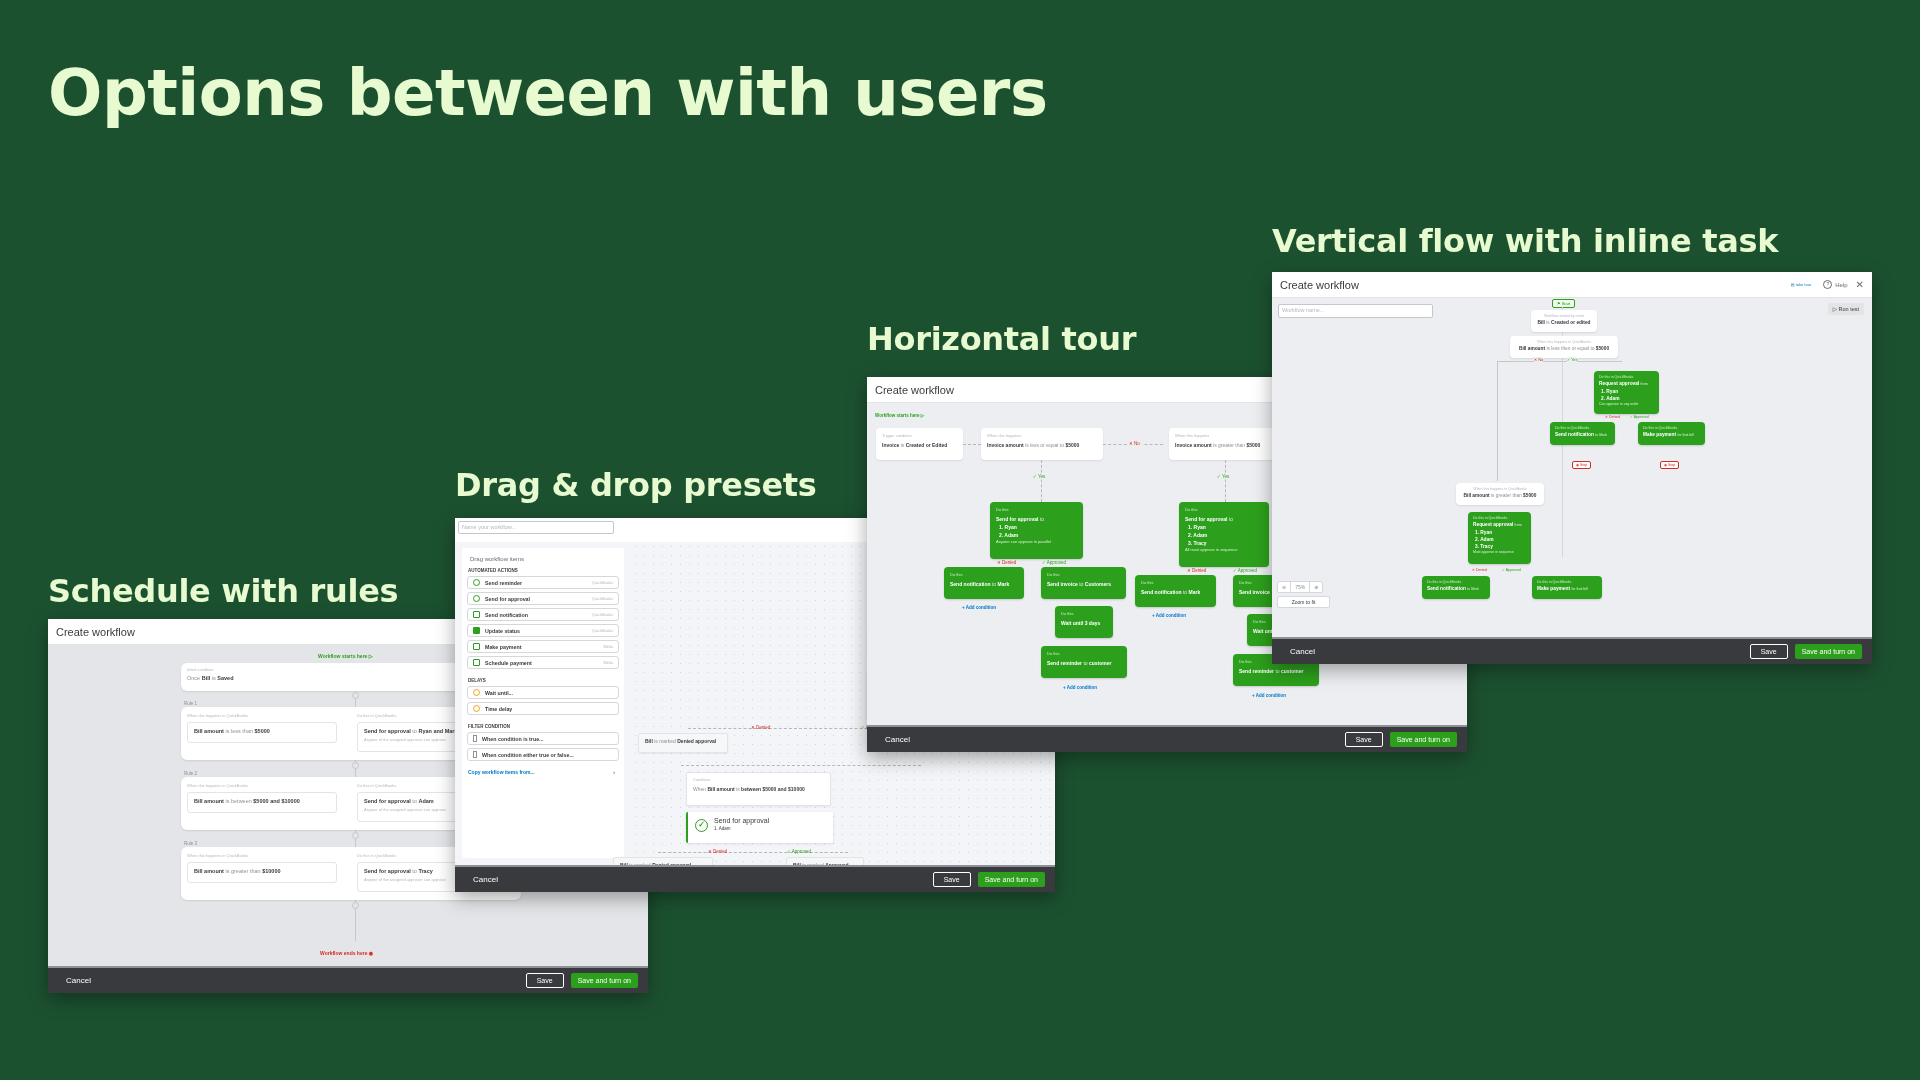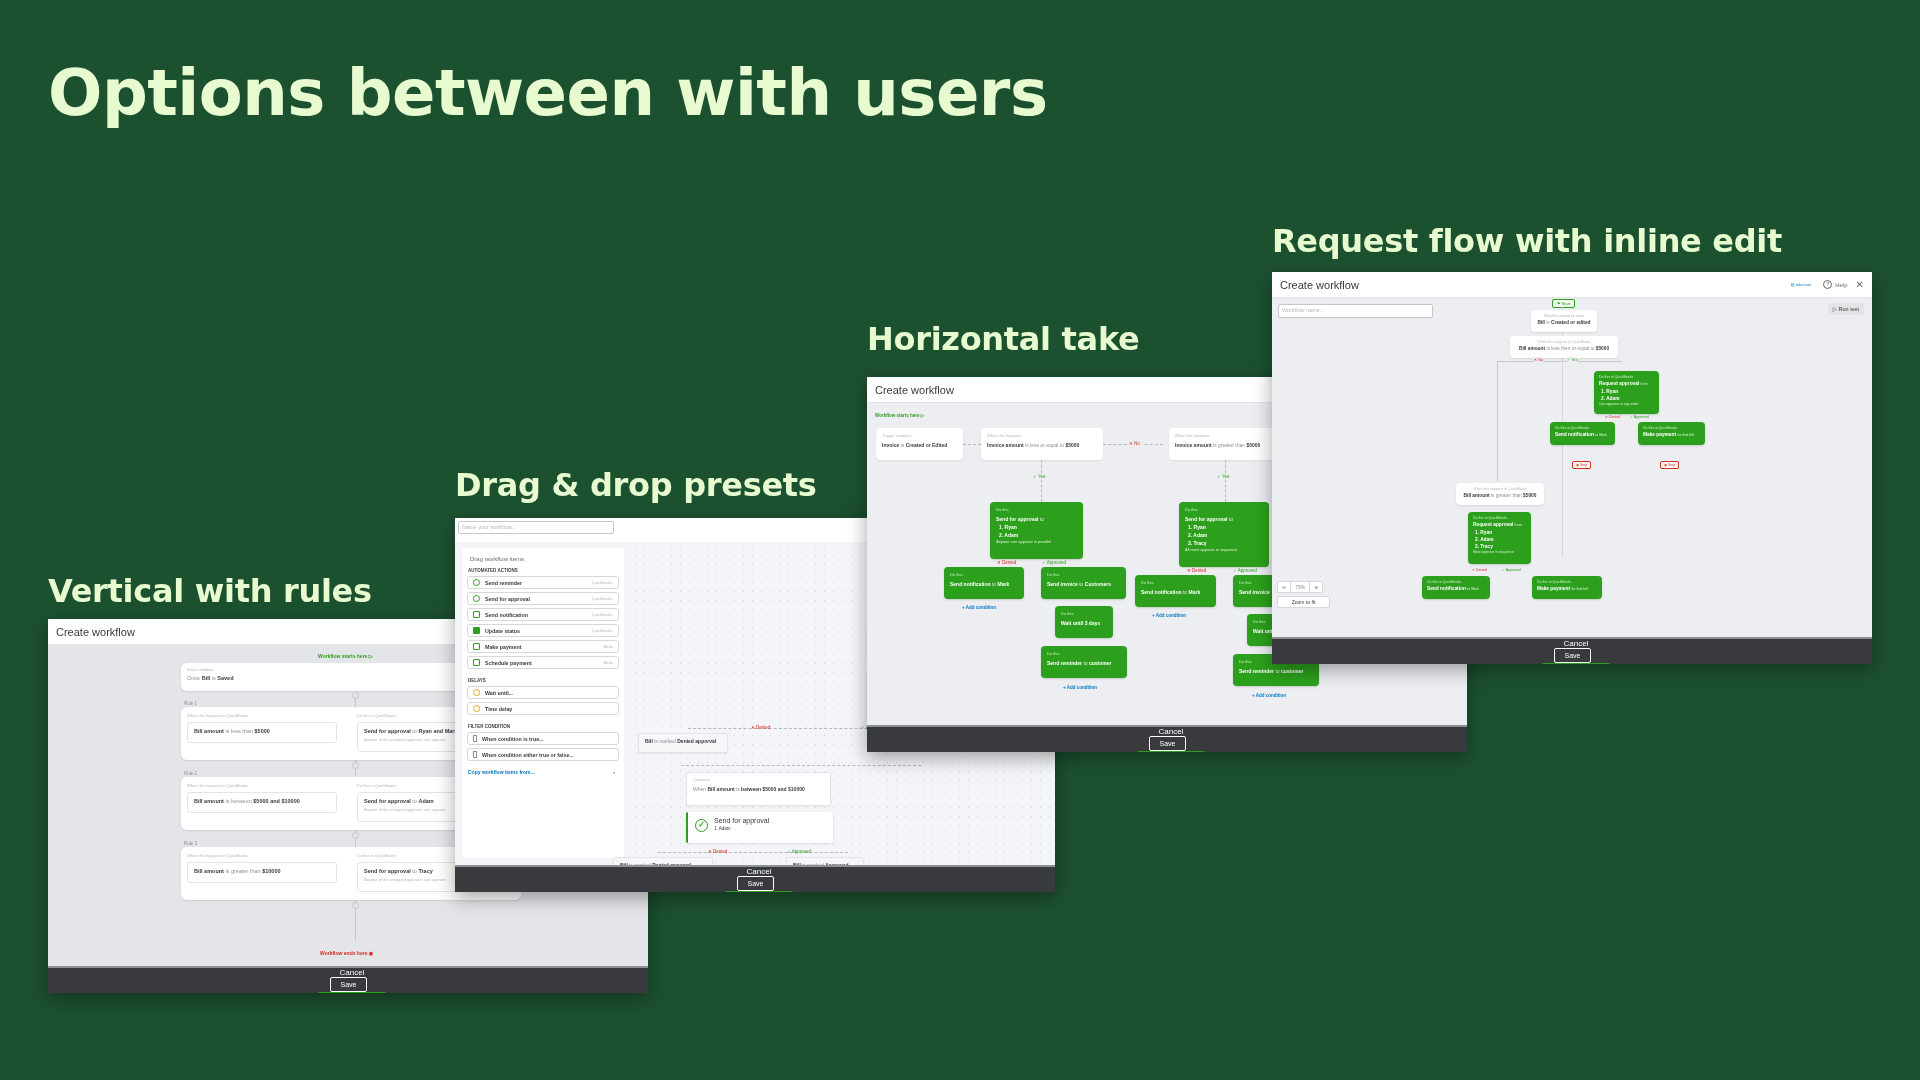--- a/index.html
+++ b/index.html
@@ -3,21 +3,21 @@
 <meta charset="utf-8">
 <style>
   * { box-sizing: border-box; margin: 0; padding: 0; }
   html, body { width: 1920px; height: 1080px; overflow: hidden; }
   body { background: #1c5130; font-family: "Liberation Sans", sans-serif; position: relative; color: #393a3d; }
   .slide-title { position: absolute; left: 48px; top: 56px; font-size: 64px; font-weight: 700; color: #e8fad0; letter-spacing: -0.5px; font-family: "DejaVu Sans", sans-serif; }
   .panel-heading { position: absolute; font-size: 32px; font-weight: 700; color: #e8fad0; font-family: "DejaVu Sans", sans-serif; letter-spacing: -0.3px; }
 
   .panel { position: absolute; width: 600px; background: #eceef1; box-shadow: 0 6px 18px rgba(0,0,0,0.35); overflow: hidden; }
   .panel .hdr { height: 26px; background: #fff; border-bottom: 1px solid #e3e4e6; display: flex; align-items: center; padding: 0 8px; font-size: 11px; color: #393a3d; }
-  .panel .footer { position: absolute; left: 0; right: 0; bottom: 0; height: 27px; background: #393a3d; border-top: 2px solid #8d9096; display: flex; align-items: center; padding: 0 10px 0 18px; flex-direction: column; }
+  .panel .footer { position: absolute; left: 0; right: 0; bottom: 0; height: 27px; background: #393a3d; border-top: 2px solid #8d9096; display: flex; align-items: center; padding: 0 10px 0 18px; }
   .footer .cancel { color: #fff; font-size: 8px; flex: 1; cursor: pointer; }
   .footer .btn-save { border: 1px solid #fff; color: #fff; font-size: 7px; padding: 3px 10px; border-radius: 2px; margin-right: 7px; background: transparent; }
   .footer .btn-primary { background: #2ca01c; color: #fff; font-size: 7px; padding: 4px 7px; border-radius: 2px; }
   .canvas { position: absolute; left: 0; right: 0; top: 26px; bottom: 27px; }
   .dots { background-image: radial-gradient(#cfd2d6 0.7px, transparent 0.8px); background-size: 9px 9px; }
 
   
   #p1 { left: 48px; top: 619px; height: 374px; z-index: 1; }
   #p1 .canvas { background: #e4e5e8; }
   .p1-start { position: absolute; left: 270px; top: 8px; font-size: 5px; color: #2ca01c; font-weight: 700; }
@@ -95,21 +95,21 @@
   .zoomctl { position: absolute; left: 5px; display: flex; border: 1px solid #d4d7dc; background: #fff; border-radius: 2px; }
   .zoomctl span { font-size: 5px; color: #8d9096; padding: 2px 4px; border-right: 1px solid #d4d7dc; }
   .zoomctl span:last-child { border-right: none; }
   .zoomfit { position: absolute; left: 5px; width: 53px; border: 1px solid #d4d7dc; background: #fff; border-radius: 2px; font-size: 5px; text-align: center; padding: 2px 0; color: #393a3d; }
 </style>
 </head>
 <body>
 
 <div class="slide-title">Options between with users</div>
 
-<div class="panel-heading" style="left:48px; top:572px;">Vertical with rules</div>
+<div class="panel-heading" style="left:48px; top:572px;">Schedule with rules</div>
 <div class="panel" id="p1">
   <div class="hdr">
       <span>Create workflow</span>
     </div>
   <div class="canvas">
     <div class="p1-start"><span>Workflow starts here</span> <span>▷</span></div>
 
     <div class="p1-card" style="top:18px; height:28px; padding:4px 6px;">
       <div class="p1-small">Initial condition</div>
       <div style="font-size:5.5px; margin-top:3px;"><span class="muted">Once</span> <b>Bill</b> <span class="muted">is</span> <b>Saved</b></div>
@@ -255,21 +255,21 @@
     <div class="node-w" style="left:-18px; top:315px; width:100px; height:18px; background:#f6f7f9;"><b>Bill</b> <span class="muted">is marked</span> <b>Denied apporval</b></div>
     <div class="node-w" style="left:155px; top:315px; width:78px; height:18px; background:#f6f7f9;"><b>Bill</b> <span class="muted">is marked</span> <b>Approved</b></div>
   </div>
   <div class="footer">
     <span class="cancel">Cancel</span>
     <span class="btn-save">Save</span>
     <span class="btn-primary">Save and turn on</span>
   </div>
 </div>
 
-<div class="panel-heading" style="left:867px; top:320px;">Horizontal take</div>
+<div class="panel-heading" style="left:867px; top:320px;">Horizontal tour</div>
 <div class="panel" id="p3">
   <div class="hdr">
       <span>Create workflow</span>
     </div>
   <div class="canvas">
     <div class="p3-start"><span>Workflow starts here</span> <span>▷</span></div>
 
     <div class="wcard" style="left:9px; top:25px; width:87px; height:32px;">
       <div style="font-size:4px; color:#b5b7bb; margin-bottom:4px;">Trigger condition</div>
       <div><b>Invoice</b> <span class="muted">is</span> <b>Created or Edited</b></div>
@@ -344,21 +344,21 @@
     </div>
     <div class="addc" style="left:385px; top:290px;">+ <span>Add condition</span></div>
   </div>
   <div class="footer">
     <span class="cancel">Cancel</span>
     <span class="btn-save">Save</span>
     <span class="btn-primary">Save and turn on</span>
   </div>
 </div>
 
-<div class="panel-heading" style="left:1272px; top:222px;">Request flow with inline edit</div>
+<div class="panel-heading" style="left:1272px; top:222px;">Vertical flow with inline task</div>
 <div class="panel" id="p4">
   <div class="hdr">
     <span class="title">Create workflow</span>
     <span class="tour">▤ <span>take tour</span></span>
     <span class="help">
         <span class="q">?</span>
         <span>Help</span>
       </span>
     <span class="close-x">✕</span>
   </div>

